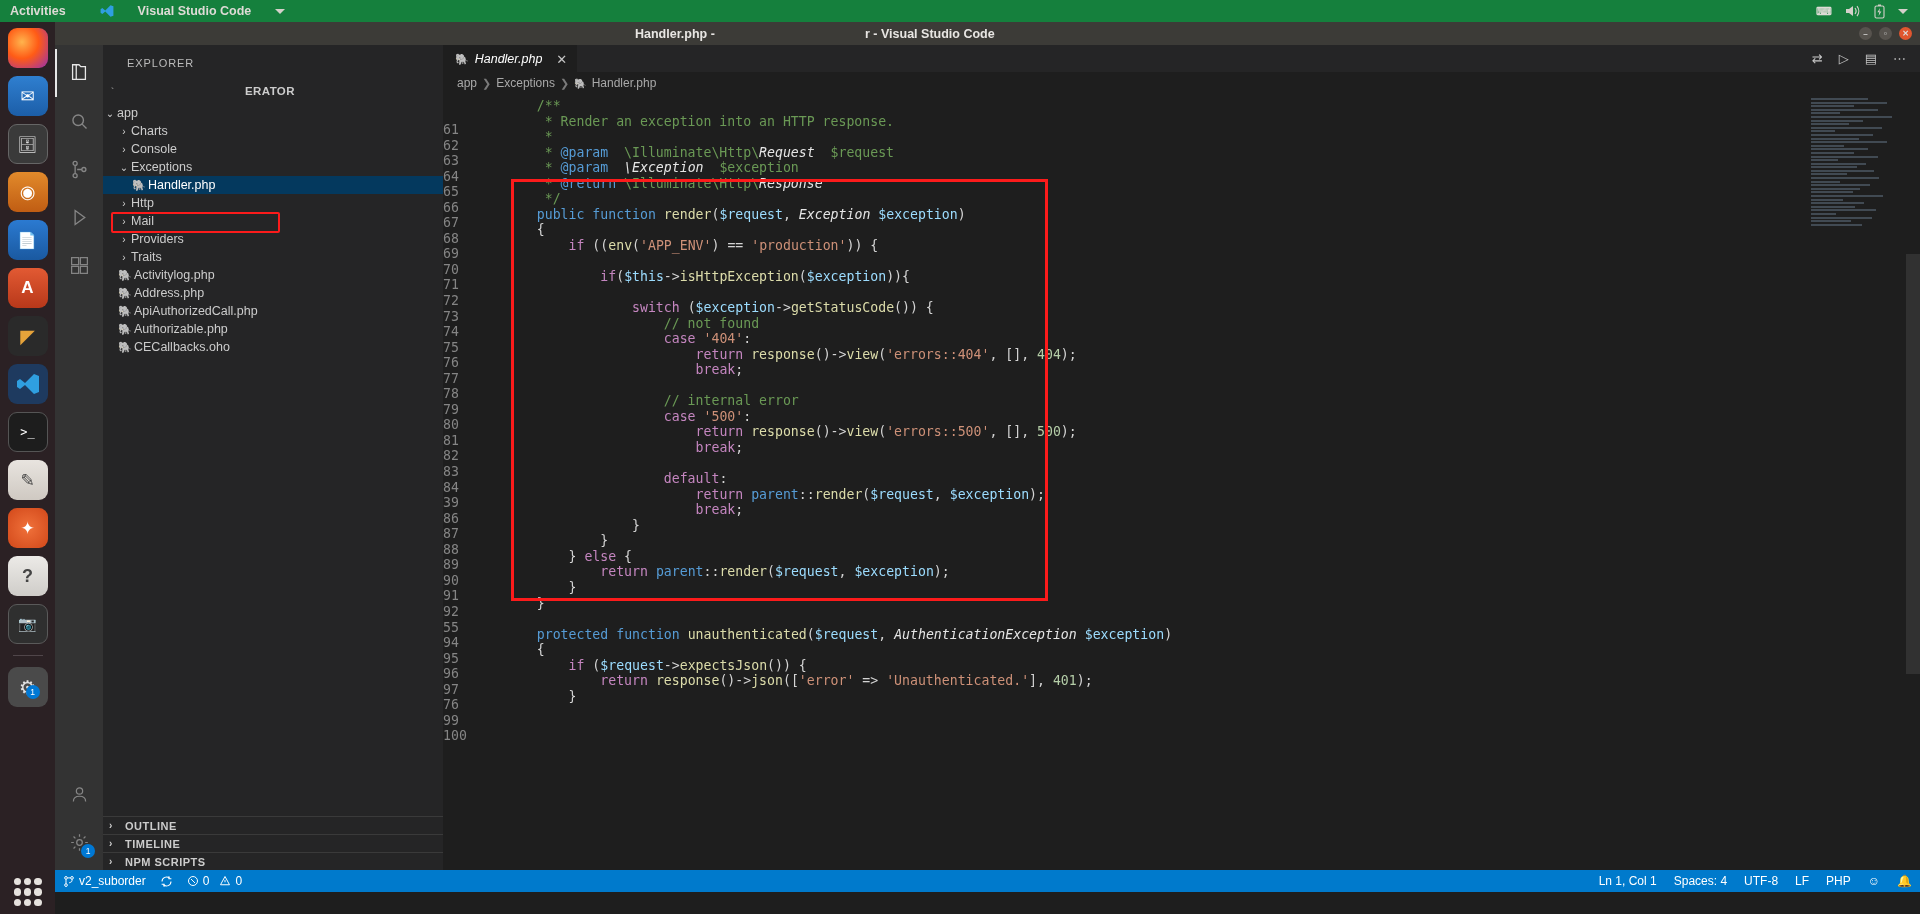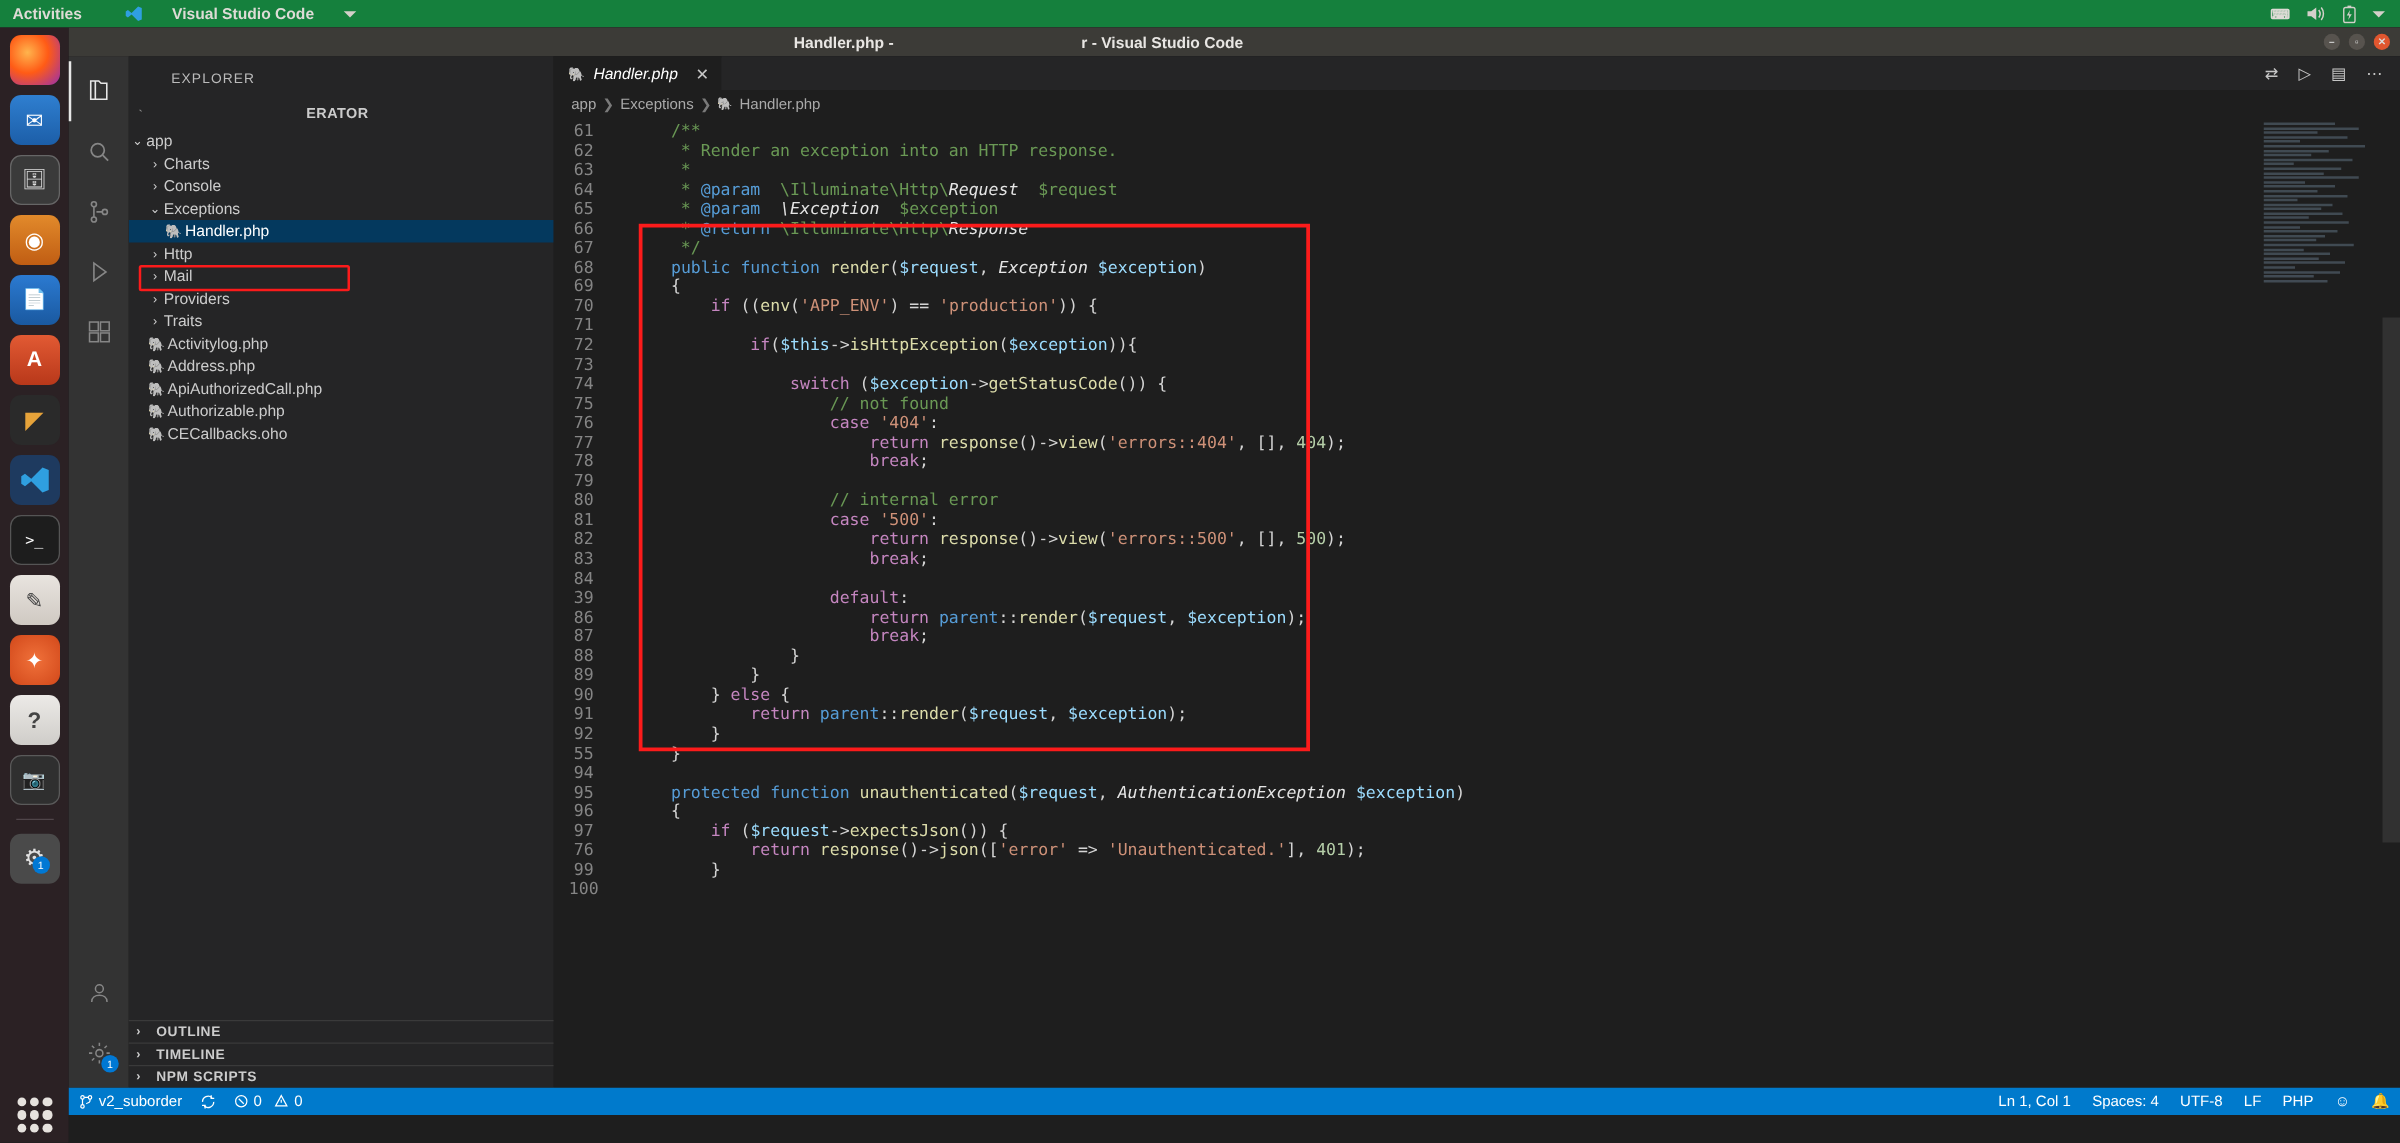--- a/index.html
+++ b/index.html
@@ -57,21 +57,21 @@
   .ab-item.active::before { content: ''; position: absolute; left: 0; top: 0;
     width: 2px; height: 48px; background: #e7e7e7; }
   .ab-bottom { margin-top: auto; padding-bottom: 4px; }
   .ab-badge { position: absolute; right: 8px; bottom: 8px; background: #0078d4; color: #fff;
     font-size: 8.5px; border-radius: 8px; min-width: 14px; height: 14px; line-height: 14px;
     text-align: center; padding: 0 2px; }
 
   
   .sidebar { width: 340px; background: #252526; display: flex; flex-direction: column;
     position: relative; }
-  .sb-title { height: 35px; display: flex; align-items: center; padding-left: 34px;
+  .sb-title { height: 35px; display: flex; align-items: center; padding-left: 24px;
     color: #bbbbbb; font-size: 11px; letter-spacing: .9px; }
   .sb-folder { height: 22px; display: flex; align-items: center; color: #cccccc;
     font-size: 11.5px; font-weight: bold; letter-spacing: .4px; padding-left: 8px; }
   .sb-folder .twisty { width: 16px; color: #8a8a8a; font-size: 9px; }
   .sb-folder .fname { margin-left: 118px; }
   .tree { flex: 1; overflow: hidden; padding-top: 2px; }
   .trow { height: 18px; display: flex; align-items: center; color: #cccccc;
     font-size: 12.5px; white-space: nowrap; position: relative; }
   .trow.selected { background: #04395e; color: #ffffff; }
   .trow .chev { width: 14px; text-align: center; color: #cfcfcf; font-size: 10px; }
@@ -98,22 +98,22 @@
   .tab-actions { margin-left: auto; display: flex; align-items: center; gap: 16px;
     padding-right: 14px; color: #c5c5c5; font-size: 13px; }
 
   .breadcrumb { height: 22px; display: flex; align-items: center; gap: 5px;
     padding-left: 14px; color: #a9a9a9; font-size: 12px; }
   .breadcrumb .sep { color: #7a7a7a; font-size: 11px; }
   .breadcrumb .php-ico { color: #b07bd6; font-size: 10px; }
 
   .code-area { flex: 1; display: flex; position: relative; overflow: hidden;
     font-family: "DejaVu Sans Mono", monospace; font-size: 13.2px; line-height: 15.55px; }
-  .gutter { width: 62px; text-align: center; padding-right: 14px; color: #858585;
-    padding-top: 4px; user-select: none; }
+  .gutter { width: 62px; text-align: left; padding-right: 14px; color: #858585;
+    padding-top: 4px; user-select: none; margin-top: 24px; }
   .gutter div { height: 15.55px; }
   .code { flex: 1; padding-top: 4px; white-space: pre; color: #d4d4d4; position: relative; }
   .code div { height: 15.55px; }
   .codebox { position: absolute; border: 3px solid #fc1b1b; pointer-events: none; }
 
   .minimap { position: absolute; right: 14px; top: 4px; width: 95px; height: 200px;
     opacity: .55; }
   .minimap i { display: block; height: 2px; margin-bottom: 1.6px; background: #5e6f7f; }
 
   .scroll-v { position: absolute; right: 0; top: 160px; width: 14px; height: 420px;

